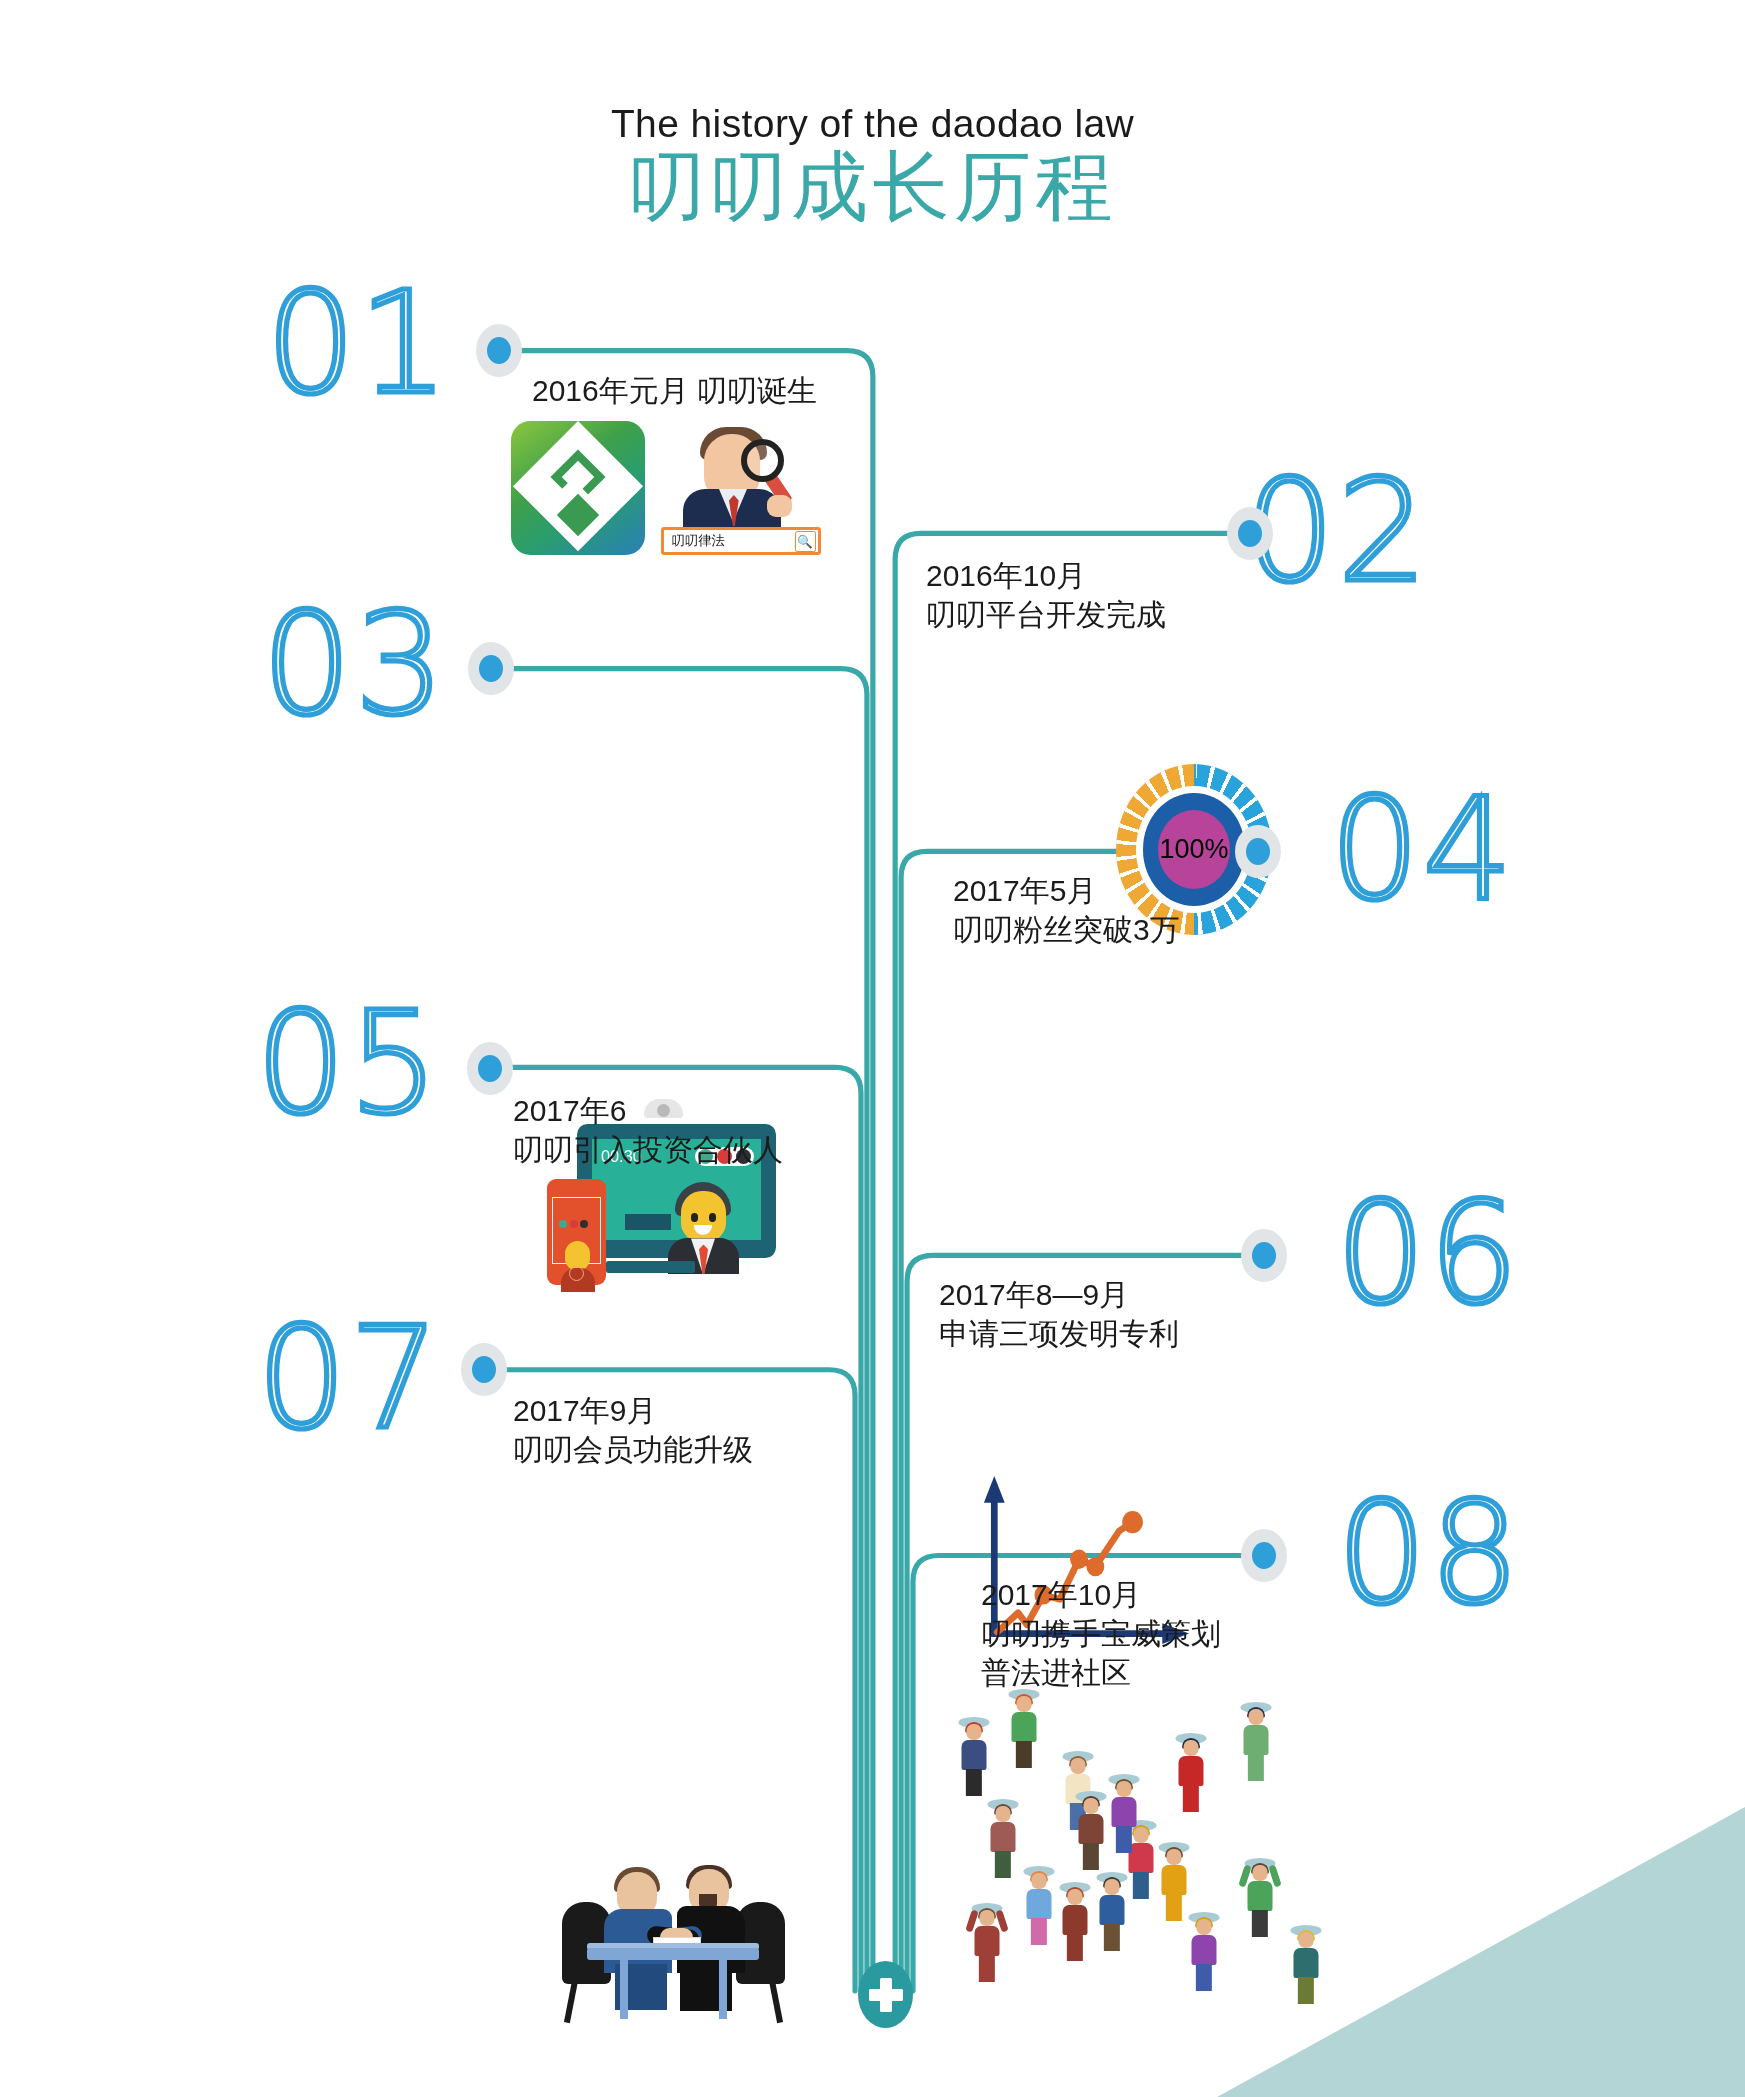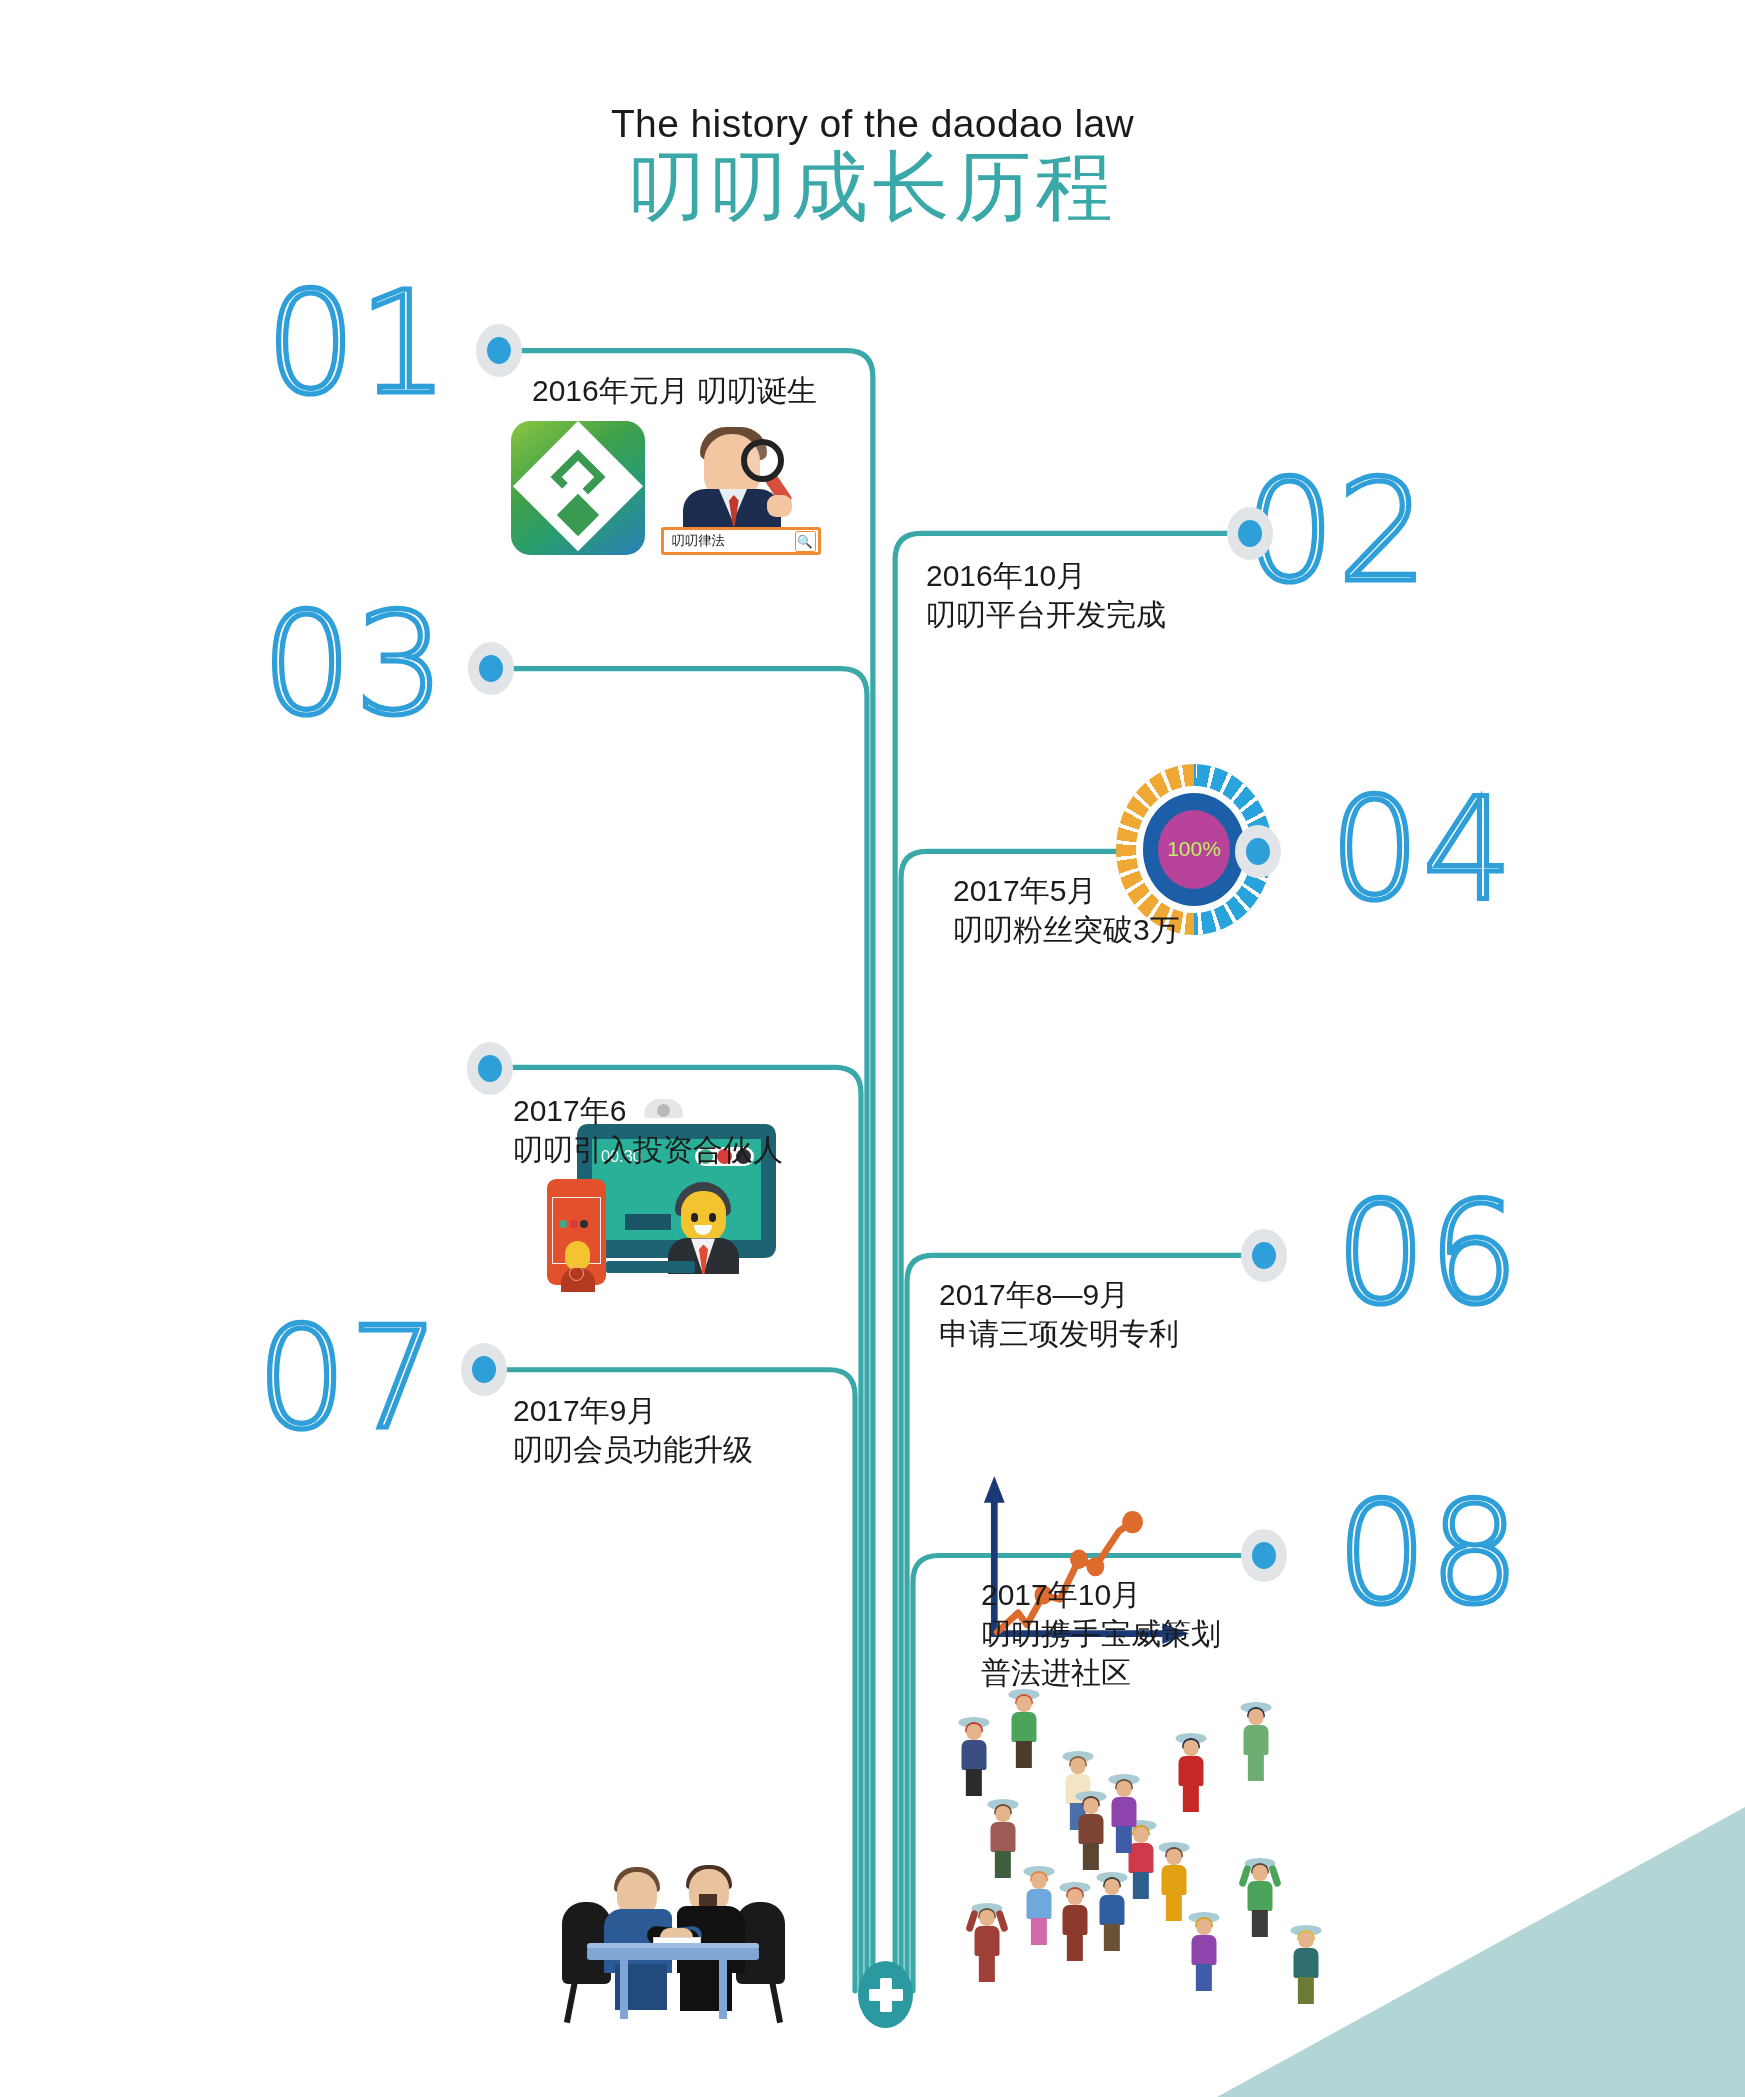--- a/index.html
+++ b/index.html
@@ -147,21 +147,21 @@
   }
   .donut .inner-blue {
     position:absolute; left:17%; top:17%; width:66%; height:66%;
     border-radius:50%; background:#1C5FA8;
   }
   .donut .inner-pink {
     position:absolute; left:27%; top:27%; width:46%; height:46%;
     border-radius:50%; background:#B8439A;
     display:flex; align-items:center; justify-content:center;
   }
-  .donut .pct { color:#bef264; font-size:21px; }
+  .donut .pct { color:#000000; font-size:27px; }
 
   
   .growth { width: 223px; height: 186px; position: relative; }
 
   
   .video { width: 230px; height: 186px; position: relative; }
   .vd-cam { position:absolute; left:97px; top:0; width:39px; height:19.3px; background:#e6e6e6; border-radius:19.3px 19.3px 4.5px 4.5px; }
   .vd-cam::after{ content:""; position:absolute; left:12.6px; top:4.5px; width:13.4px;height:13.4px;border-radius:50%;background:#b9b9b9;}
   .vd-mon {
     position:absolute; left:30px; top:13.4px; width:199px; height:134px;
@@ -392,20 +392,21 @@
     <polyline fill="none" stroke="#DD6B2C" stroke-width="9" stroke-linejoin="round" stroke-linecap="round" points="34,226 62,200 74,216 96,176 118,182 144,128 166,138 198,90 216,78"></polyline>
     <g fill="#DD6B2C">
       <ellipse cx="96" cy="176" rx="12" ry="13"></ellipse>
       <ellipse cx="144" cy="128" rx="12" ry="13"></ellipse>
       <ellipse cx="166" cy="138" rx="12" ry="13"></ellipse>
       <ellipse cx="216" cy="78" rx="14" ry="15"></ellipse>
     </g>
   </svg>
 
   
+  <div class="num" style="left:256px; top:993px;">05</div>
   <div class="dot" style="left:467px; top:1042px;"></div>
   <div class="cap" style="left:513px; top:1091px;">2017年6
 叨叨引入投资合伙人</div>
 
   <div class="art meeting" style="left:562px; top:1180px;">
     <div class="mt-chair-l"></div>
     <div class="mt-chair-r"></div>
     <div class="mt-p1-hair"></div>
     <div class="mt-p1-head"></div>
     <div class="mt-p1-body"></div>

